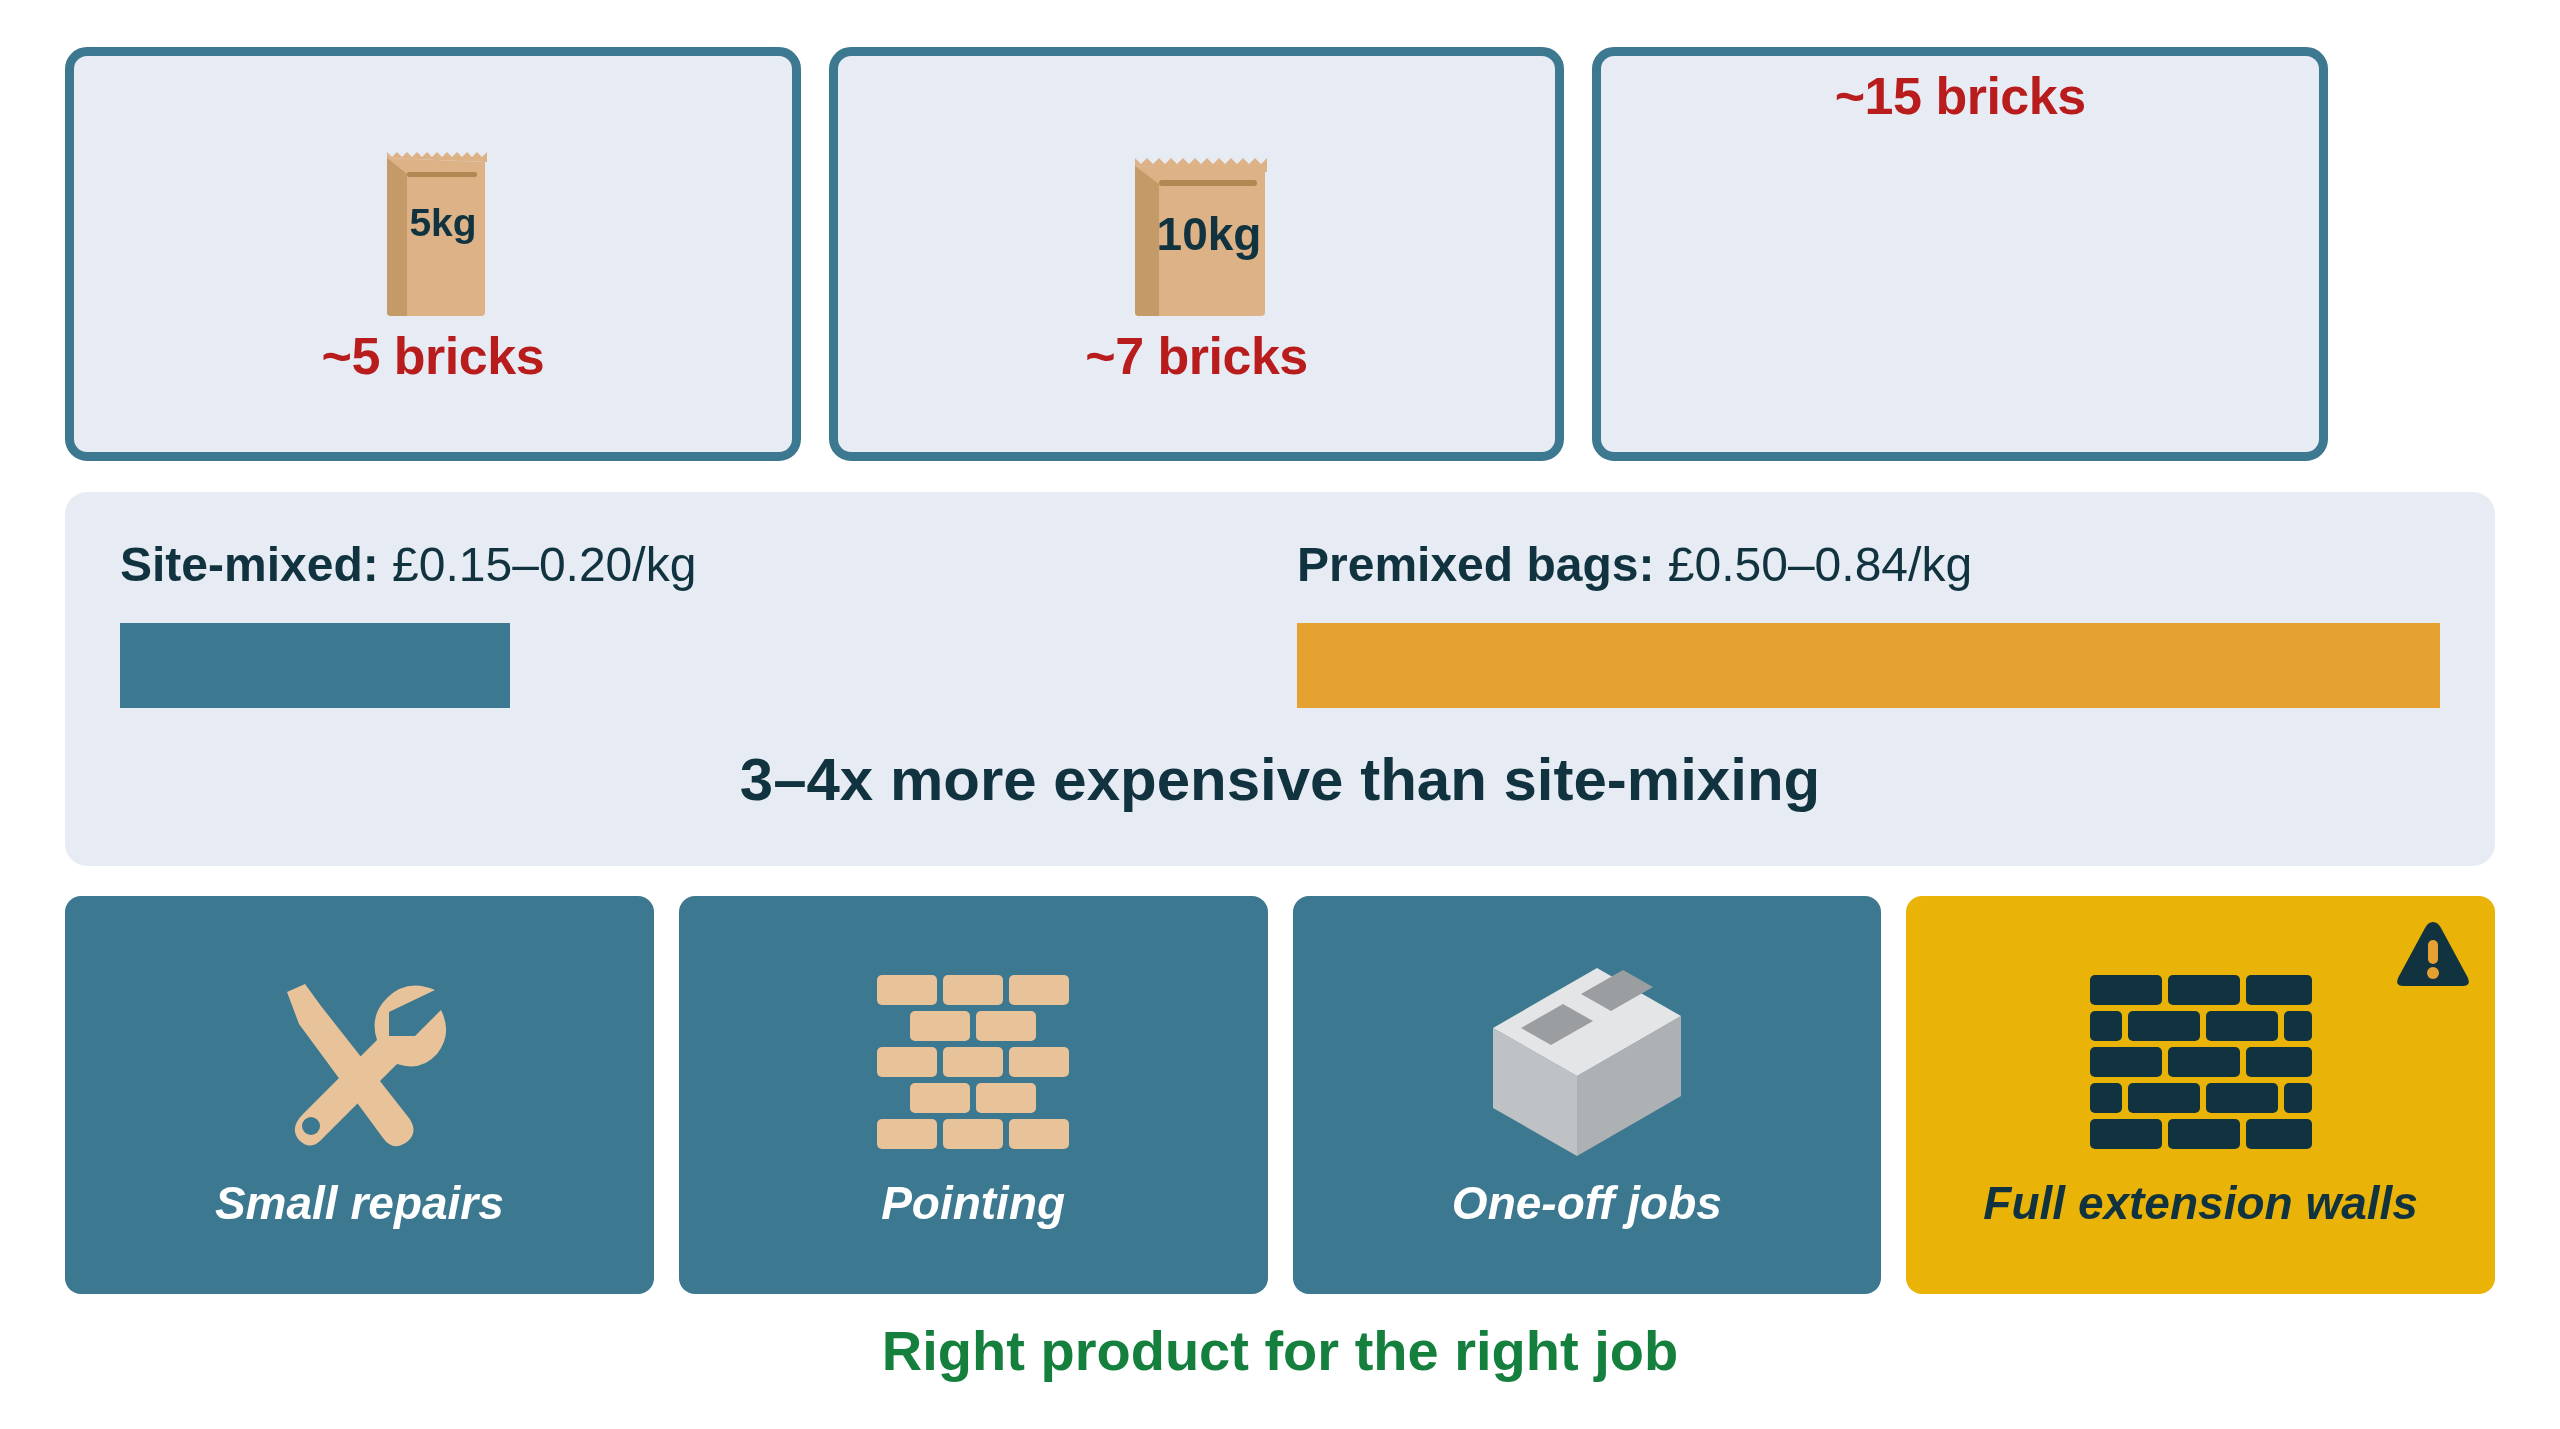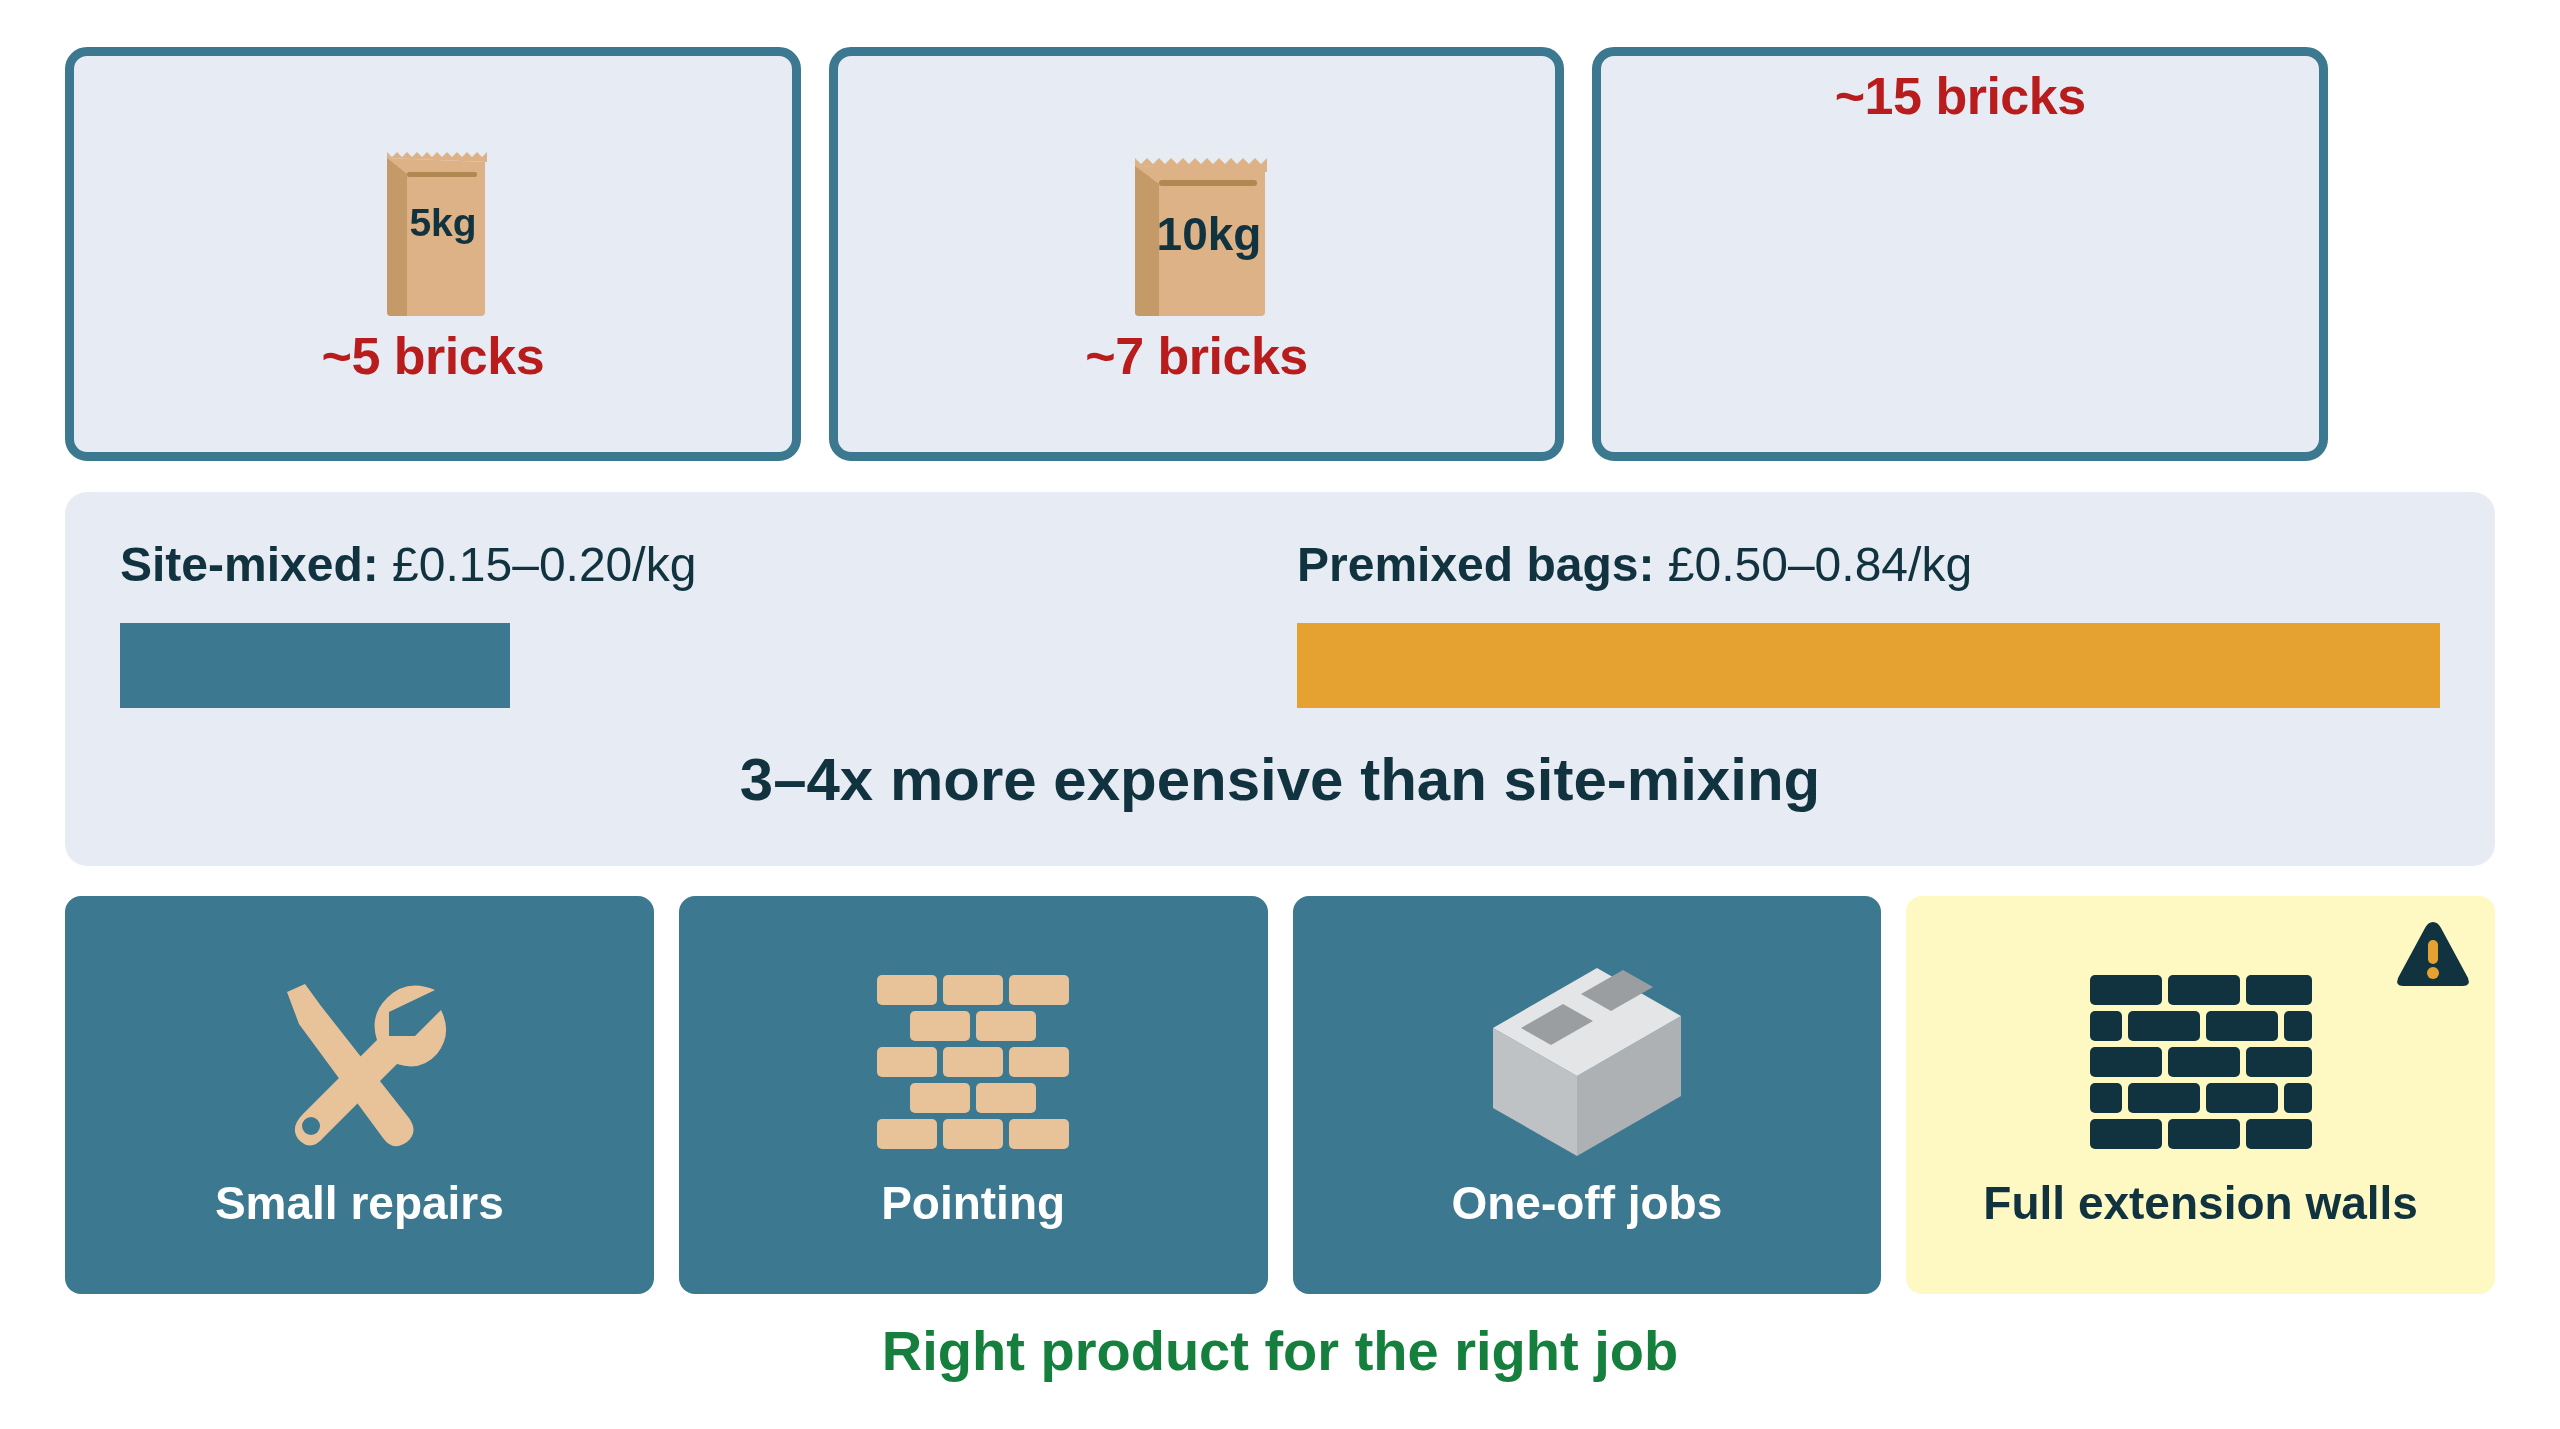--- a/index.html
+++ b/index.html
@@ -36,24 +36,24 @@
   .cost-note{position:absolute;left:0;right:0;top:253px;text-align:center;
              font-size:60px;font-weight:bold;color:#10333f;}
 
   
   .tile-row{position:absolute;left:65px;top:896px;width:2430px;height:398px;
             display:flex;gap:25px;}
   .tile{flex:1;border-radius:16px;display:flex;flex-direction:column;
         align-items:center;justify-content:center;position:relative;
         box-sizing:border-box;overflow:hidden;}
   .tile.teal{background:#3c788f;}
-  .tile.amber{background:#fef9c3;}
+  .tile.amber{background:#eab308;}
   .tile-icon{height:212px;display:flex;align-items:center;justify-content:center;
              margin-top:14px;}
-  .tile-label{font-size:46px;font-weight:bold;margin-top:4px;margin-bottom:14px;}
+  .tile-label{font-size:46px;font-weight:bold;margin-top:4px;margin-bottom:14px;font-style:italic;}
   .tile.teal .tile-label{color:#ffffff;}
   .tile.amber .tile-label{color:#10333f;}
   .warn{position:absolute;right:24px;top:24px;}
 
   
   .footer{position:absolute;left:0;right:0;top:1318px;text-align:center;
           font-size:56px;font-weight:bold;color:#15803d;}
 </style>
 </head>
 <body>

